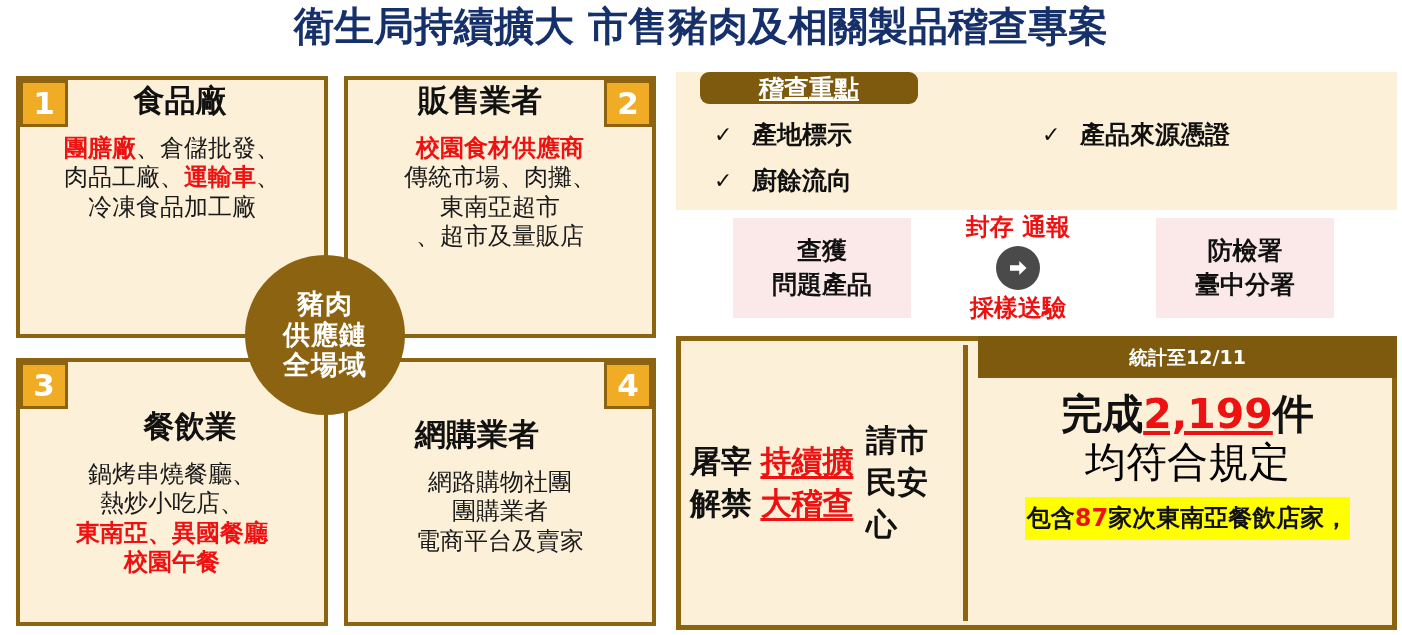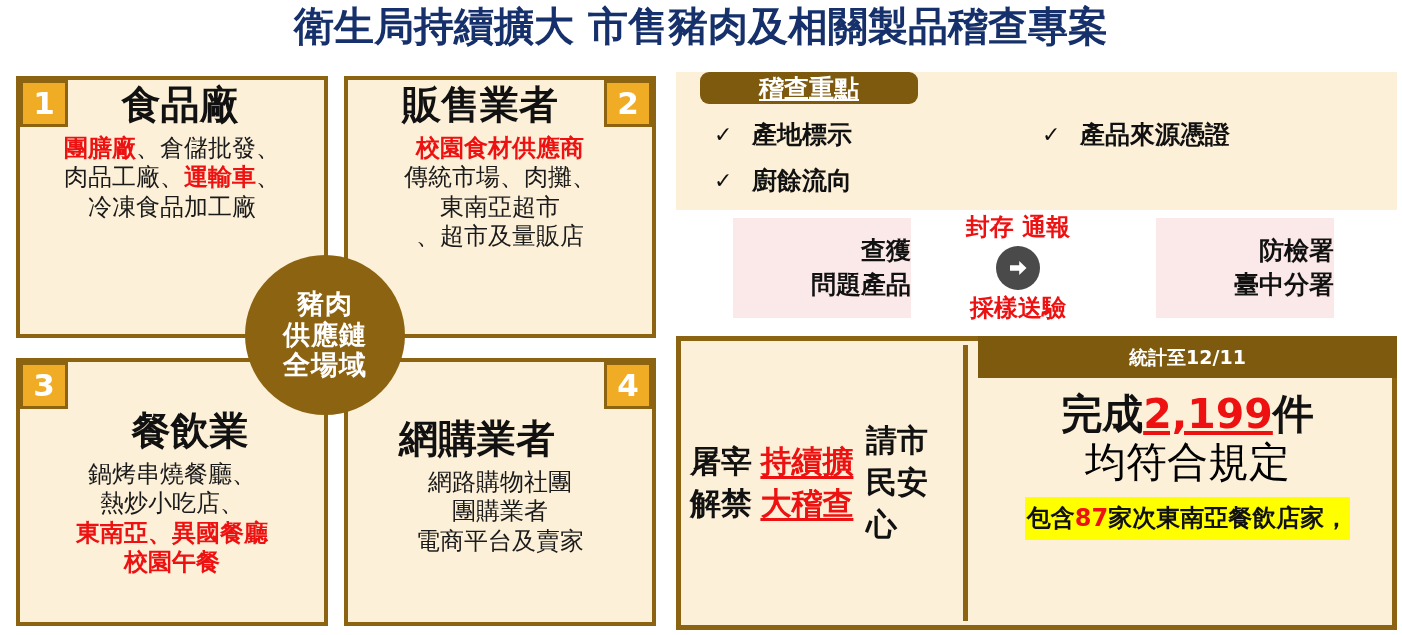--- a/index.html
+++ b/index.html
@@ -25,21 +25,21 @@
 
   
   .numbadge{
     background:#f0ac24;border:3px solid #8c6310;
     color:#ffffff;font-size:31px;font-weight:bold;
     display:flex;align-items:center;justify-content:center;
     width:48px;height:47px;z-index:6;line-height:1;
   }
 
   .boxtitle{
-    font-size:39px;font-weight:bold;color:#111111;text-align:center;
+    font-size:31px;font-weight:bold;color:#111111;text-align:center;
     line-height:1.08;white-space:nowrap;
   }
   .boxbody{
     font-size:24px;color:#1a1a1a;text-align:center;line-height:1.22;
     font-weight:500;
   }
   .boxbody .hl{color:#ee1111;font-weight:bold;}
   .boxbody .ln{display:block;white-space:nowrap;}
 
   
@@ -61,21 +61,21 @@
     display:flex;align-items:center;justify-content:center;
     color:#ffffff;font-size:25px;font-weight:bold;line-height:1;
   }
   #kptab span{ text-decoration:underline; text-underline-offset:2px;}
   .kprow{font-size:25px;font-weight:bold;color:#111;white-space:nowrap;display:flex;align-items:center;}
   .kprow .ck{font-size:22px;font-weight:normal;margin-right:22px;width:16px;display:inline-block;}
 
   
   .pink{
     background:#fbe9e9;display:flex;flex-direction:column;
-    align-items:flex-end;justify-content:center;
+    align-items:center;justify-content:center;
     font-size:25px;font-weight:bold;color:#111;line-height:1.35;
   }
 
   
   #arrowgrp{left:938px;top:215px;width:160px;height:105px;
     display:flex;flex-direction:column;align-items:center;justify-content:space-between;}
   #arrowgrp .lbl{font-size:24px;font-weight:bold;color:#ee1111;white-space:nowrap;line-height:1;}
   #arrowcircle{
     width:44px;height:44px;border-radius:50%;background:#4a4a4a;
     display:flex;align-items:center;justify-content:center;

